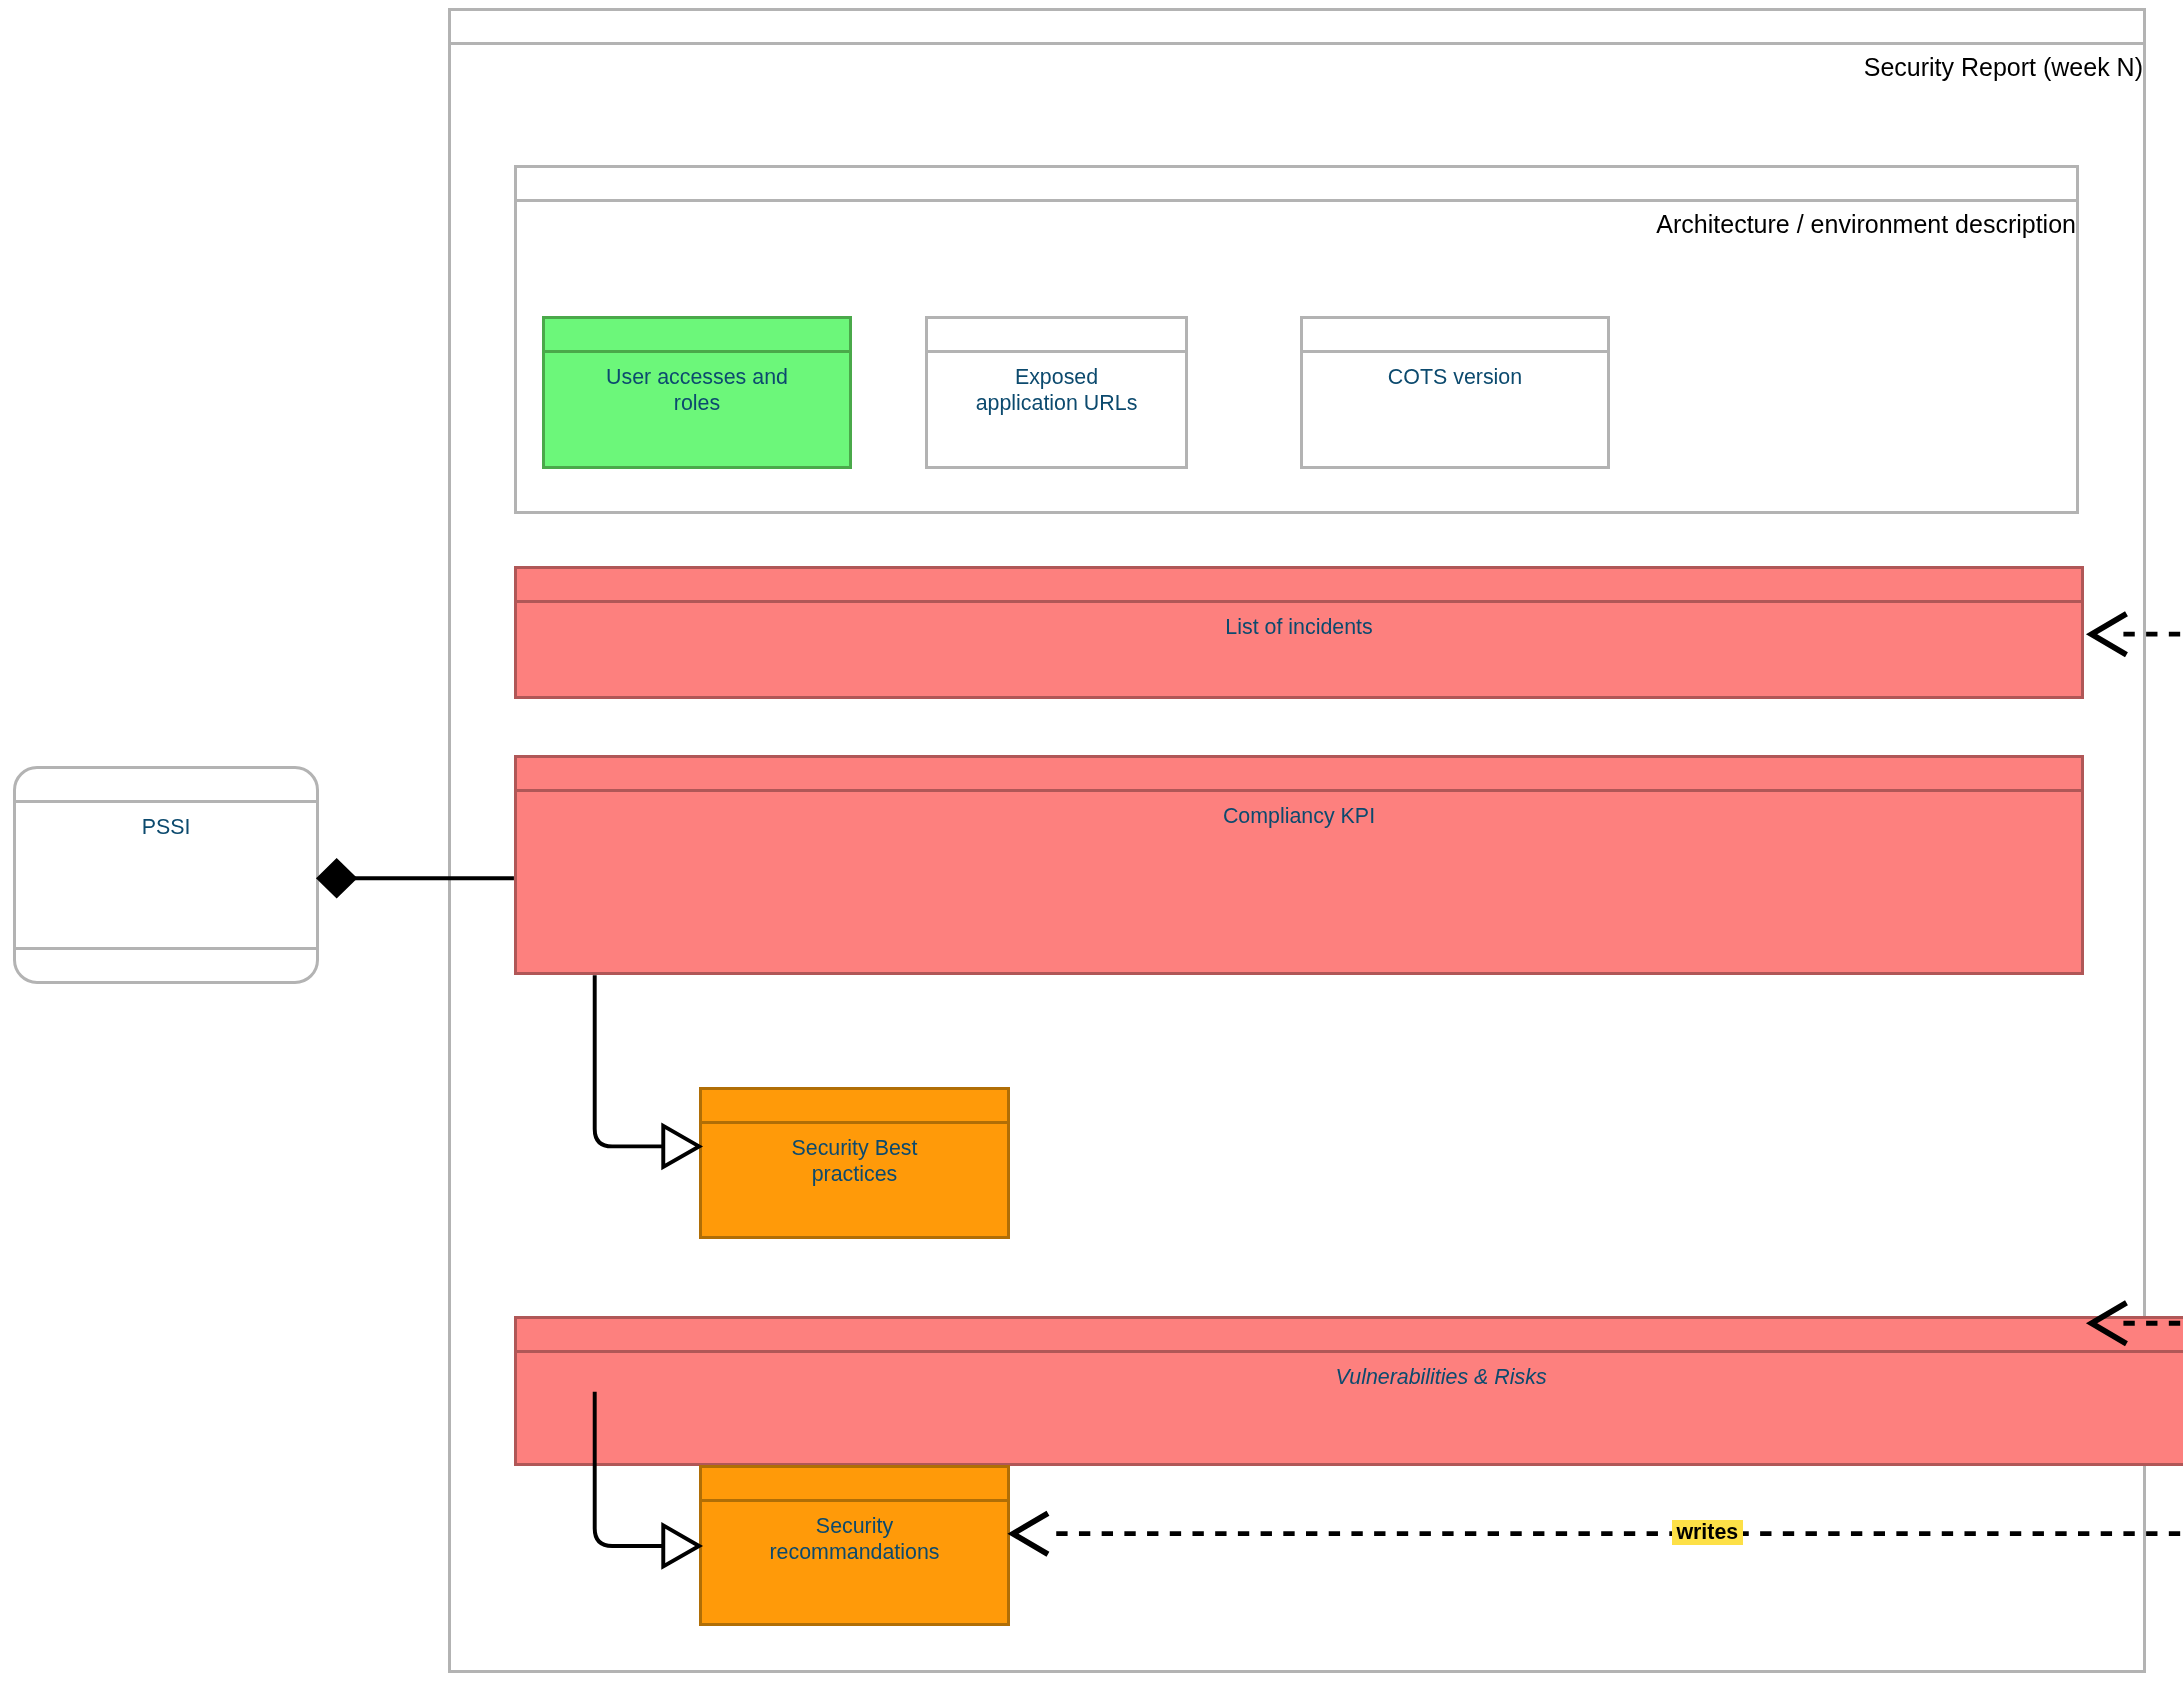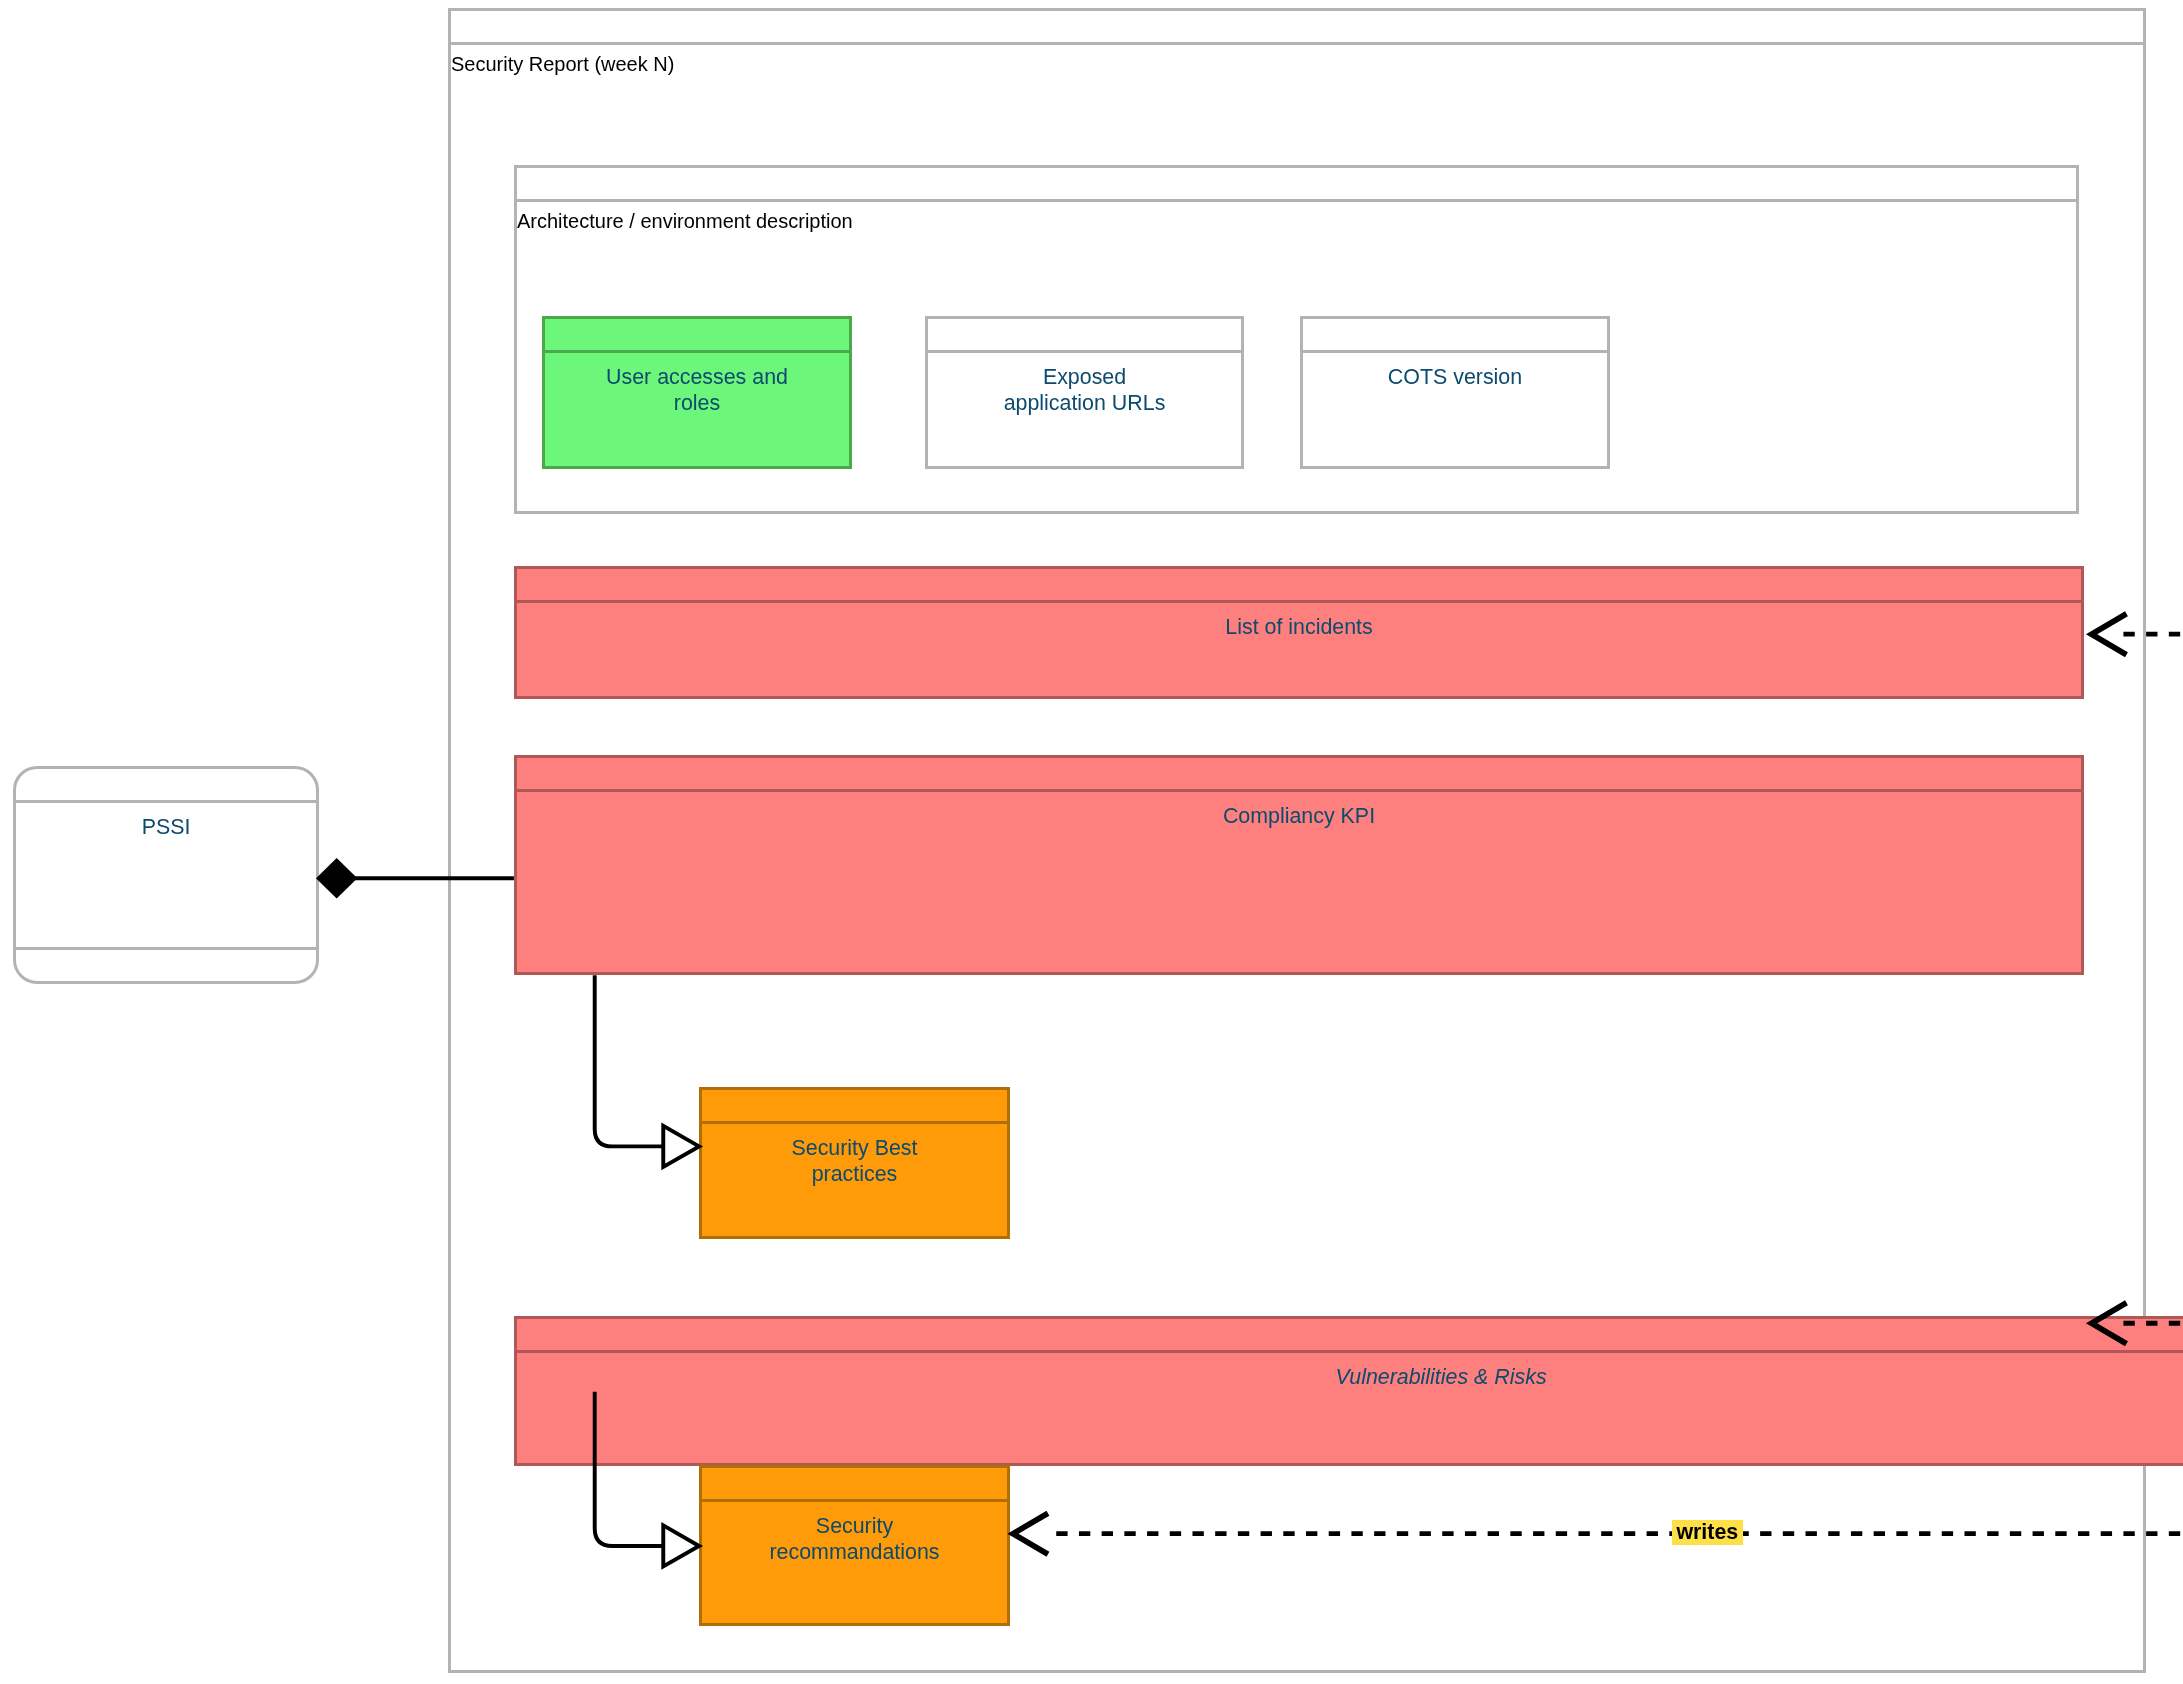--- a/index.html
+++ b/index.html
@@ -85,22 +85,22 @@
     padding: 0 6.1px;
     white-space: pre-line;
   }
   .label.pad-top { padding-top: 11.4px; }
 
   
   .container-title {
     position: absolute;
     left: 0;
     right: 0;
-    text-align: left;
-    font-size: 20px;
+    text-align: right;
+    font-size: 25px;
     color: #000000;
   }
 
   
   #connectors {
     position: absolute;
     left: 0;
     top: 0;
     width: 3005px;
     height: 1685px;
@@ -131,21 +131,21 @@
 </div>
 
 <div class="node green" style="left:542px; top:316px; width:310px; height:153px;">
   <div class="band"></div>
   <div class="body-area">
     <div class="label pad-top">User accesses and
 roles</div>
   </div>
 </div>
 
-<div class="node grey" style="left:925px; top:316px; width:319px; height:153px;">
+<div class="node grey" style="left:925px; top:316px; width:263px; height:153px;">
   <div class="band"></div>
   <div class="body-area">
     <div class="label pad-top">Exposed
 application URLs</div>
   </div>
 </div>
 
 <div class="node grey" style="left:1300px; top:316px; width:310px; height:153px;">
   <div class="band"></div>
   <div class="body-area">

